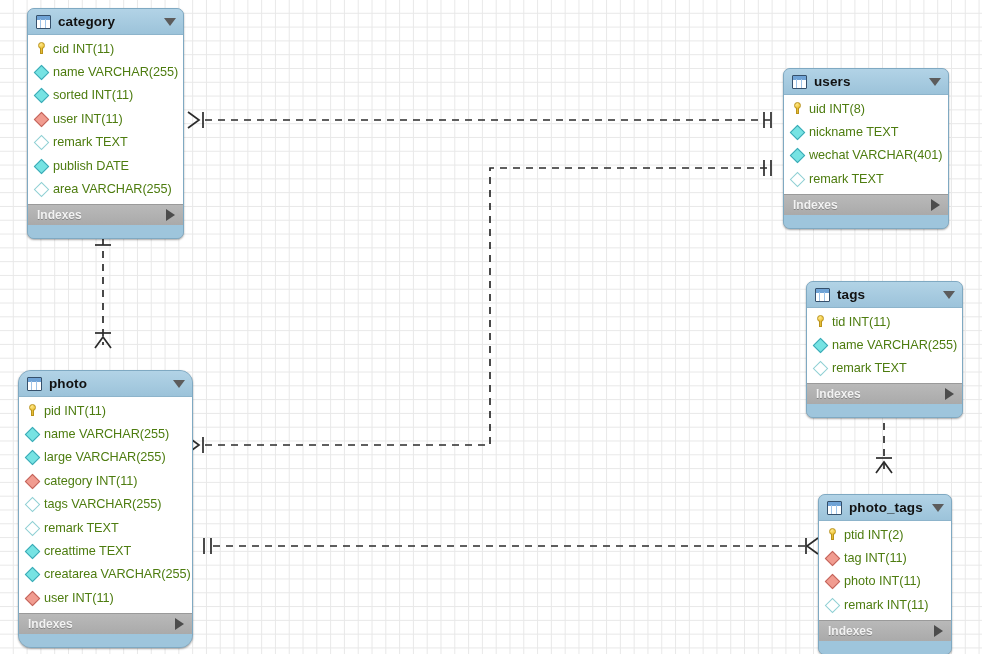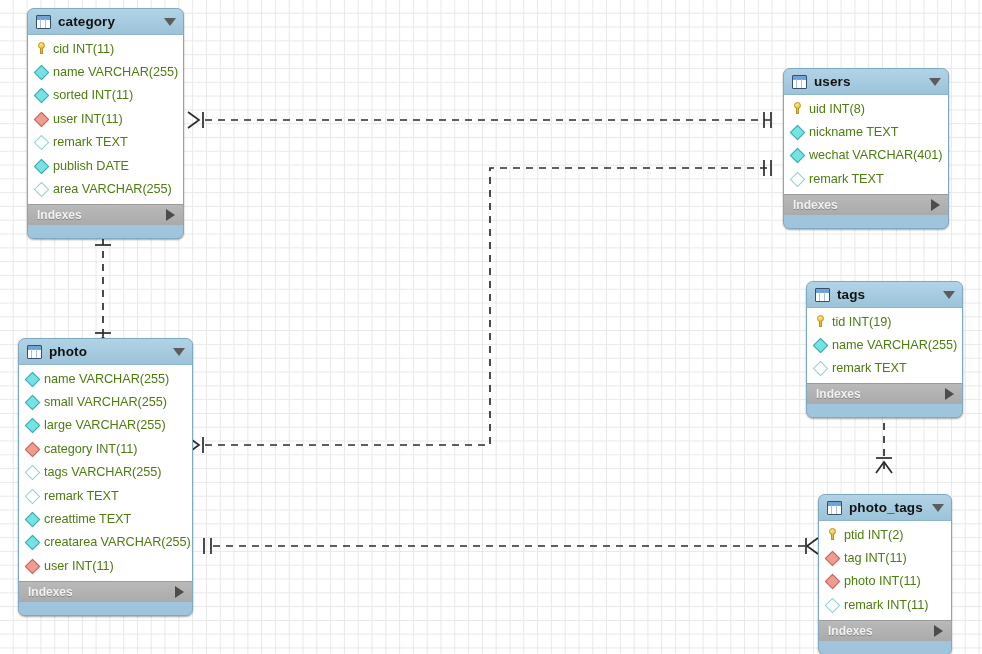--- a/index.html
+++ b/index.html
@@ -288,52 +288,52 @@
 
   <div class="tbl" style="left:806px; top:281px; width:157px;">
     <div class="tbl-header">
       <span class="tbl-icon"></span>
       <span class="tbl-title">tags</span>
       <span class="tbl-caret"></span>
     </div>
     <div class="tbl-body">
       <div class="col">
         <span class="ic ic-key"></span>
-        <span class="col-name">tid INT(19)</span>
+        <span class="col-name">tid INT(11)</span>
       </div>
       <div class="col">
         <span class="ic dia dia-cyan"></span>
         <span class="col-name">name VARCHAR(255)</span>
       </div>
       <div class="col">
         <span class="ic dia dia-empty"></span>
         <span class="col-name">remark TEXT</span>
       </div>
     </div>
     <div class="tbl-indexes">
       <span class="idx-label">Indexes</span>
       <span class="idx-caret"></span>
     </div>
     <div class="tbl-footer"></div>
   </div>
 
-  <div class="tbl" style="left:18px; top:338px; width:175px;">
+  <div class="tbl" style="left:18px; top:370px; width:175px;border-radius:13px;">
     <div class="tbl-header">
       <span class="tbl-icon"></span>
       <span class="tbl-title">photo</span>
       <span class="tbl-caret"></span>
     </div>
     <div class="tbl-body">
       <div class="col">
+        <span class="ic ic-key"></span>
+        <span class="col-name">pid INT(11)</span>
+      </div>
+      <div class="col">
         <span class="ic dia dia-cyan"></span>
         <span class="col-name">name VARCHAR(255)</span>
-      </div>
-      <div class="col">
-        <span class="ic dia dia-cyan"></span>
-        <span class="col-name">small VARCHAR(255)</span>
       </div>
       <div class="col">
         <span class="ic dia dia-cyan"></span>
         <span class="col-name">large VARCHAR(255)</span>
       </div>
       <div class="col">
         <span class="ic dia dia-red"></span>
         <span class="col-name">category INT(11)</span>
       </div>
       <div class="col">

